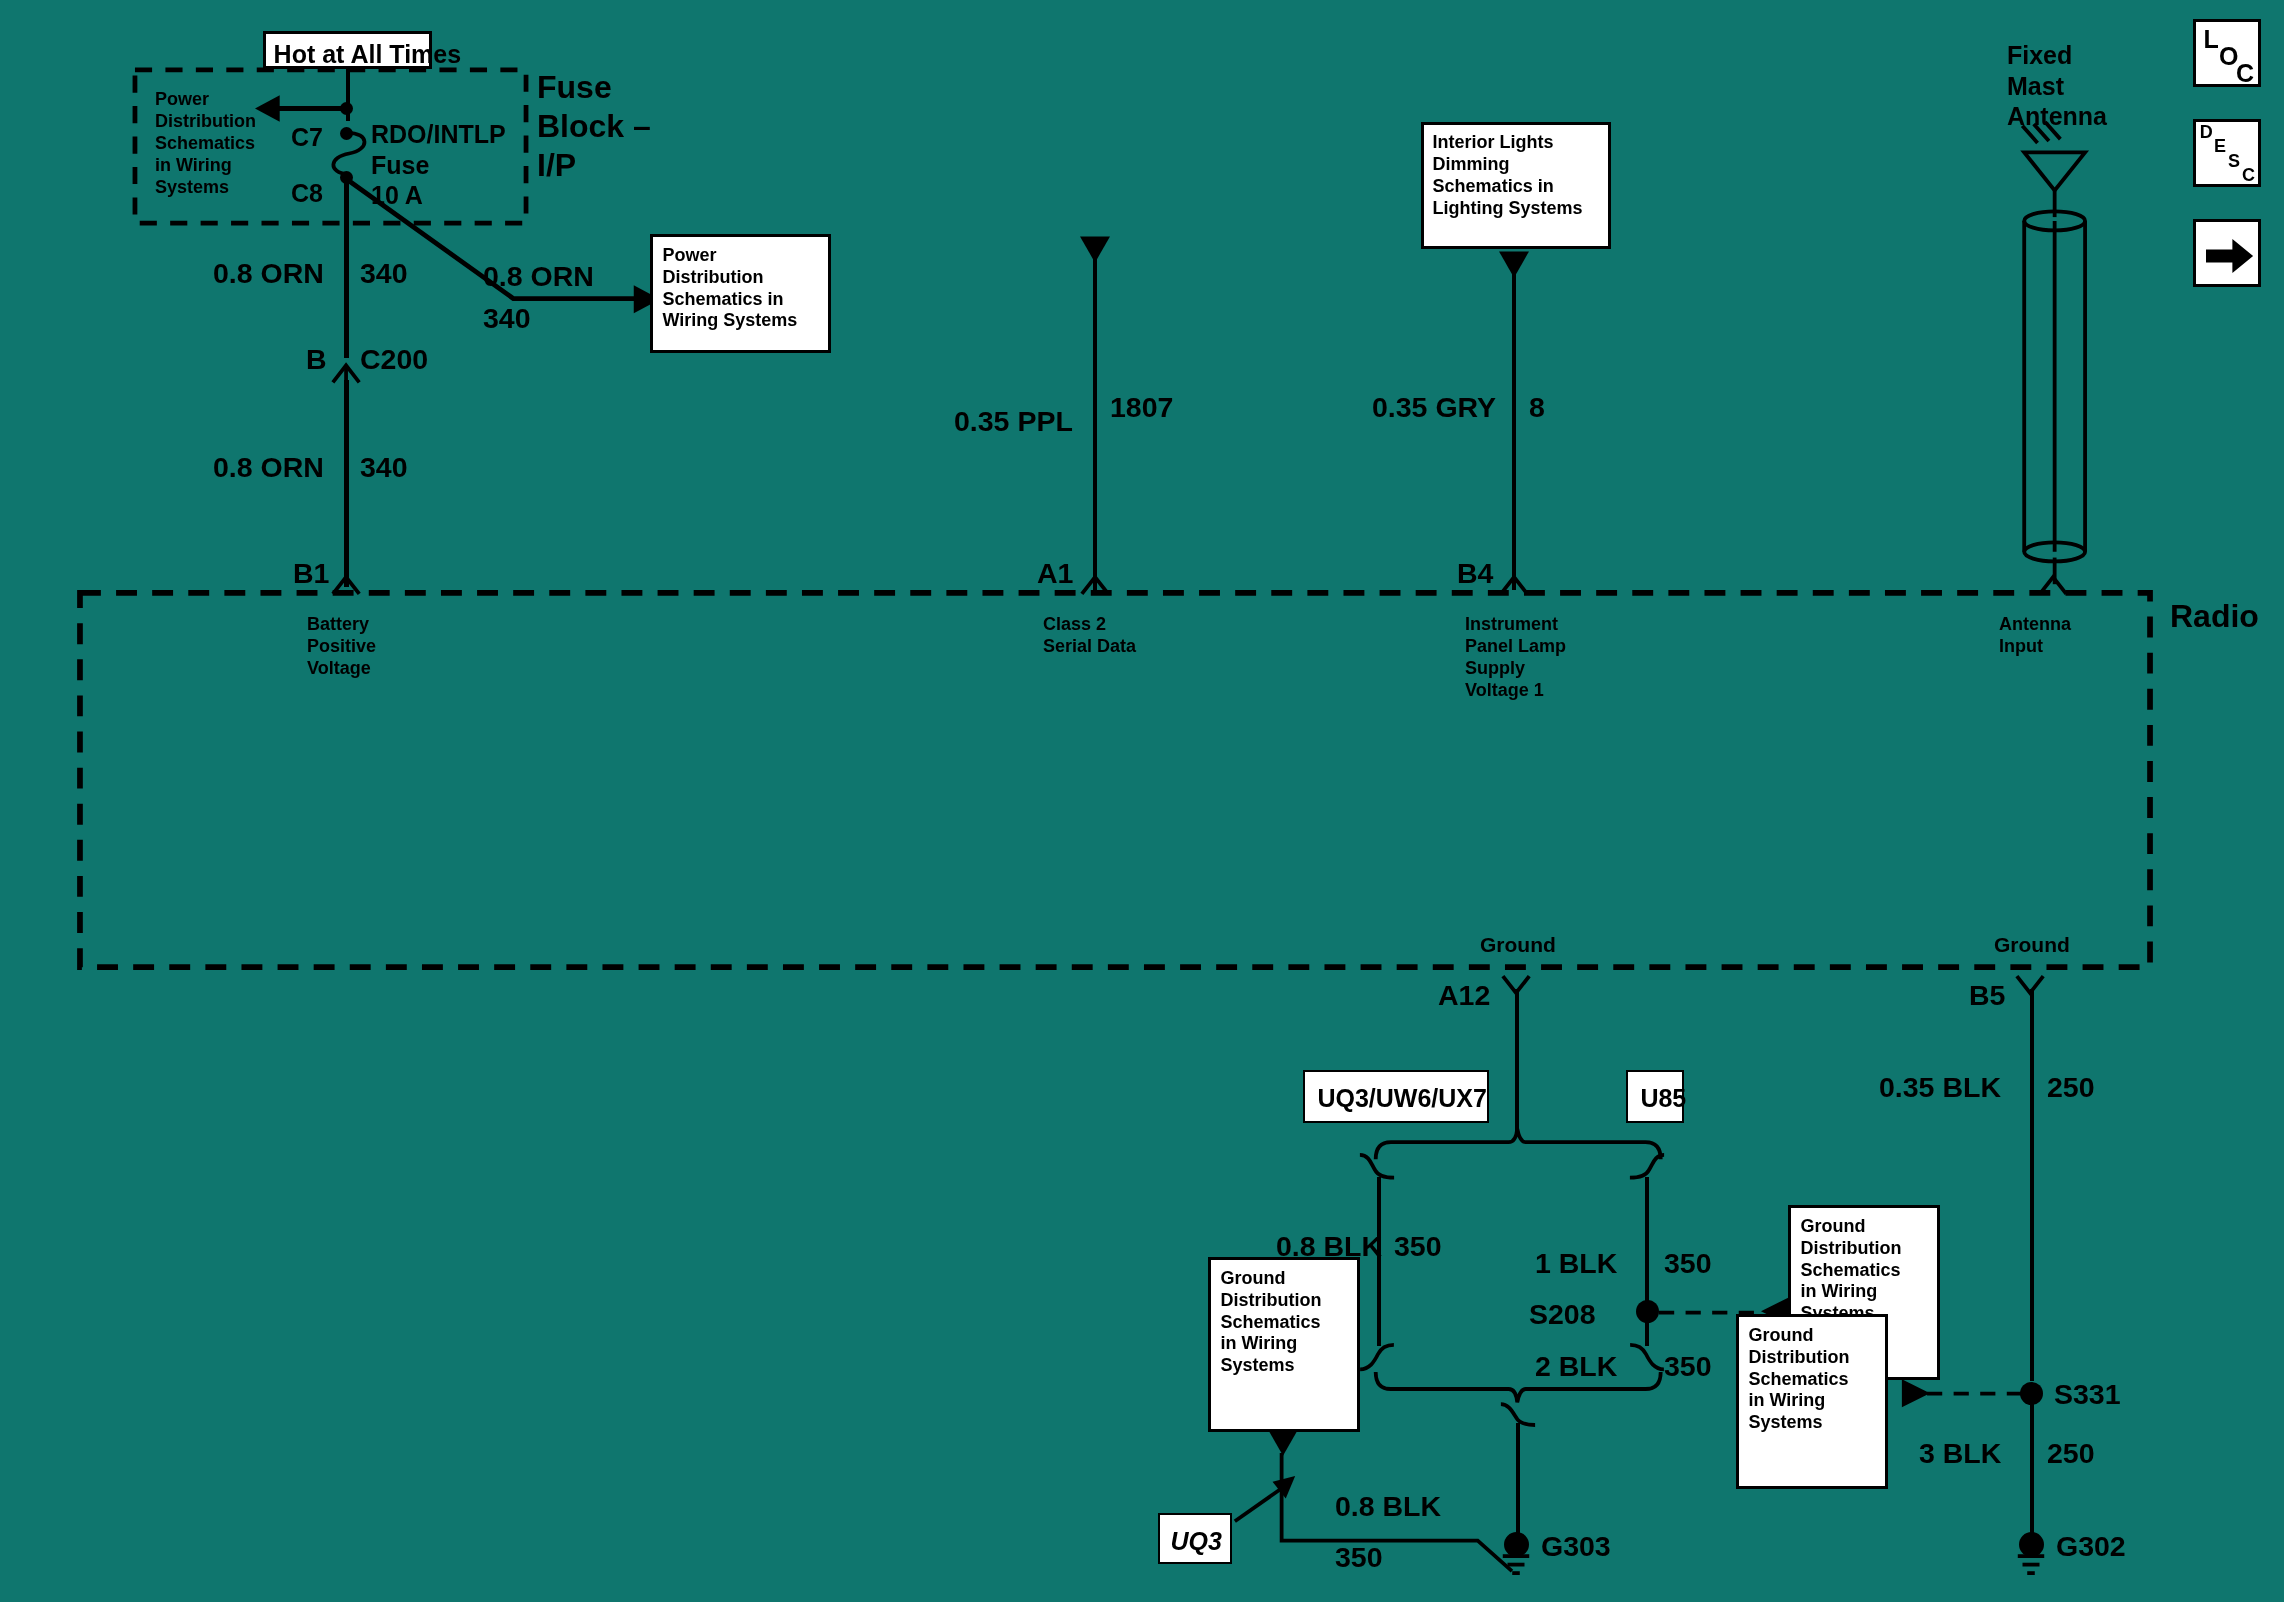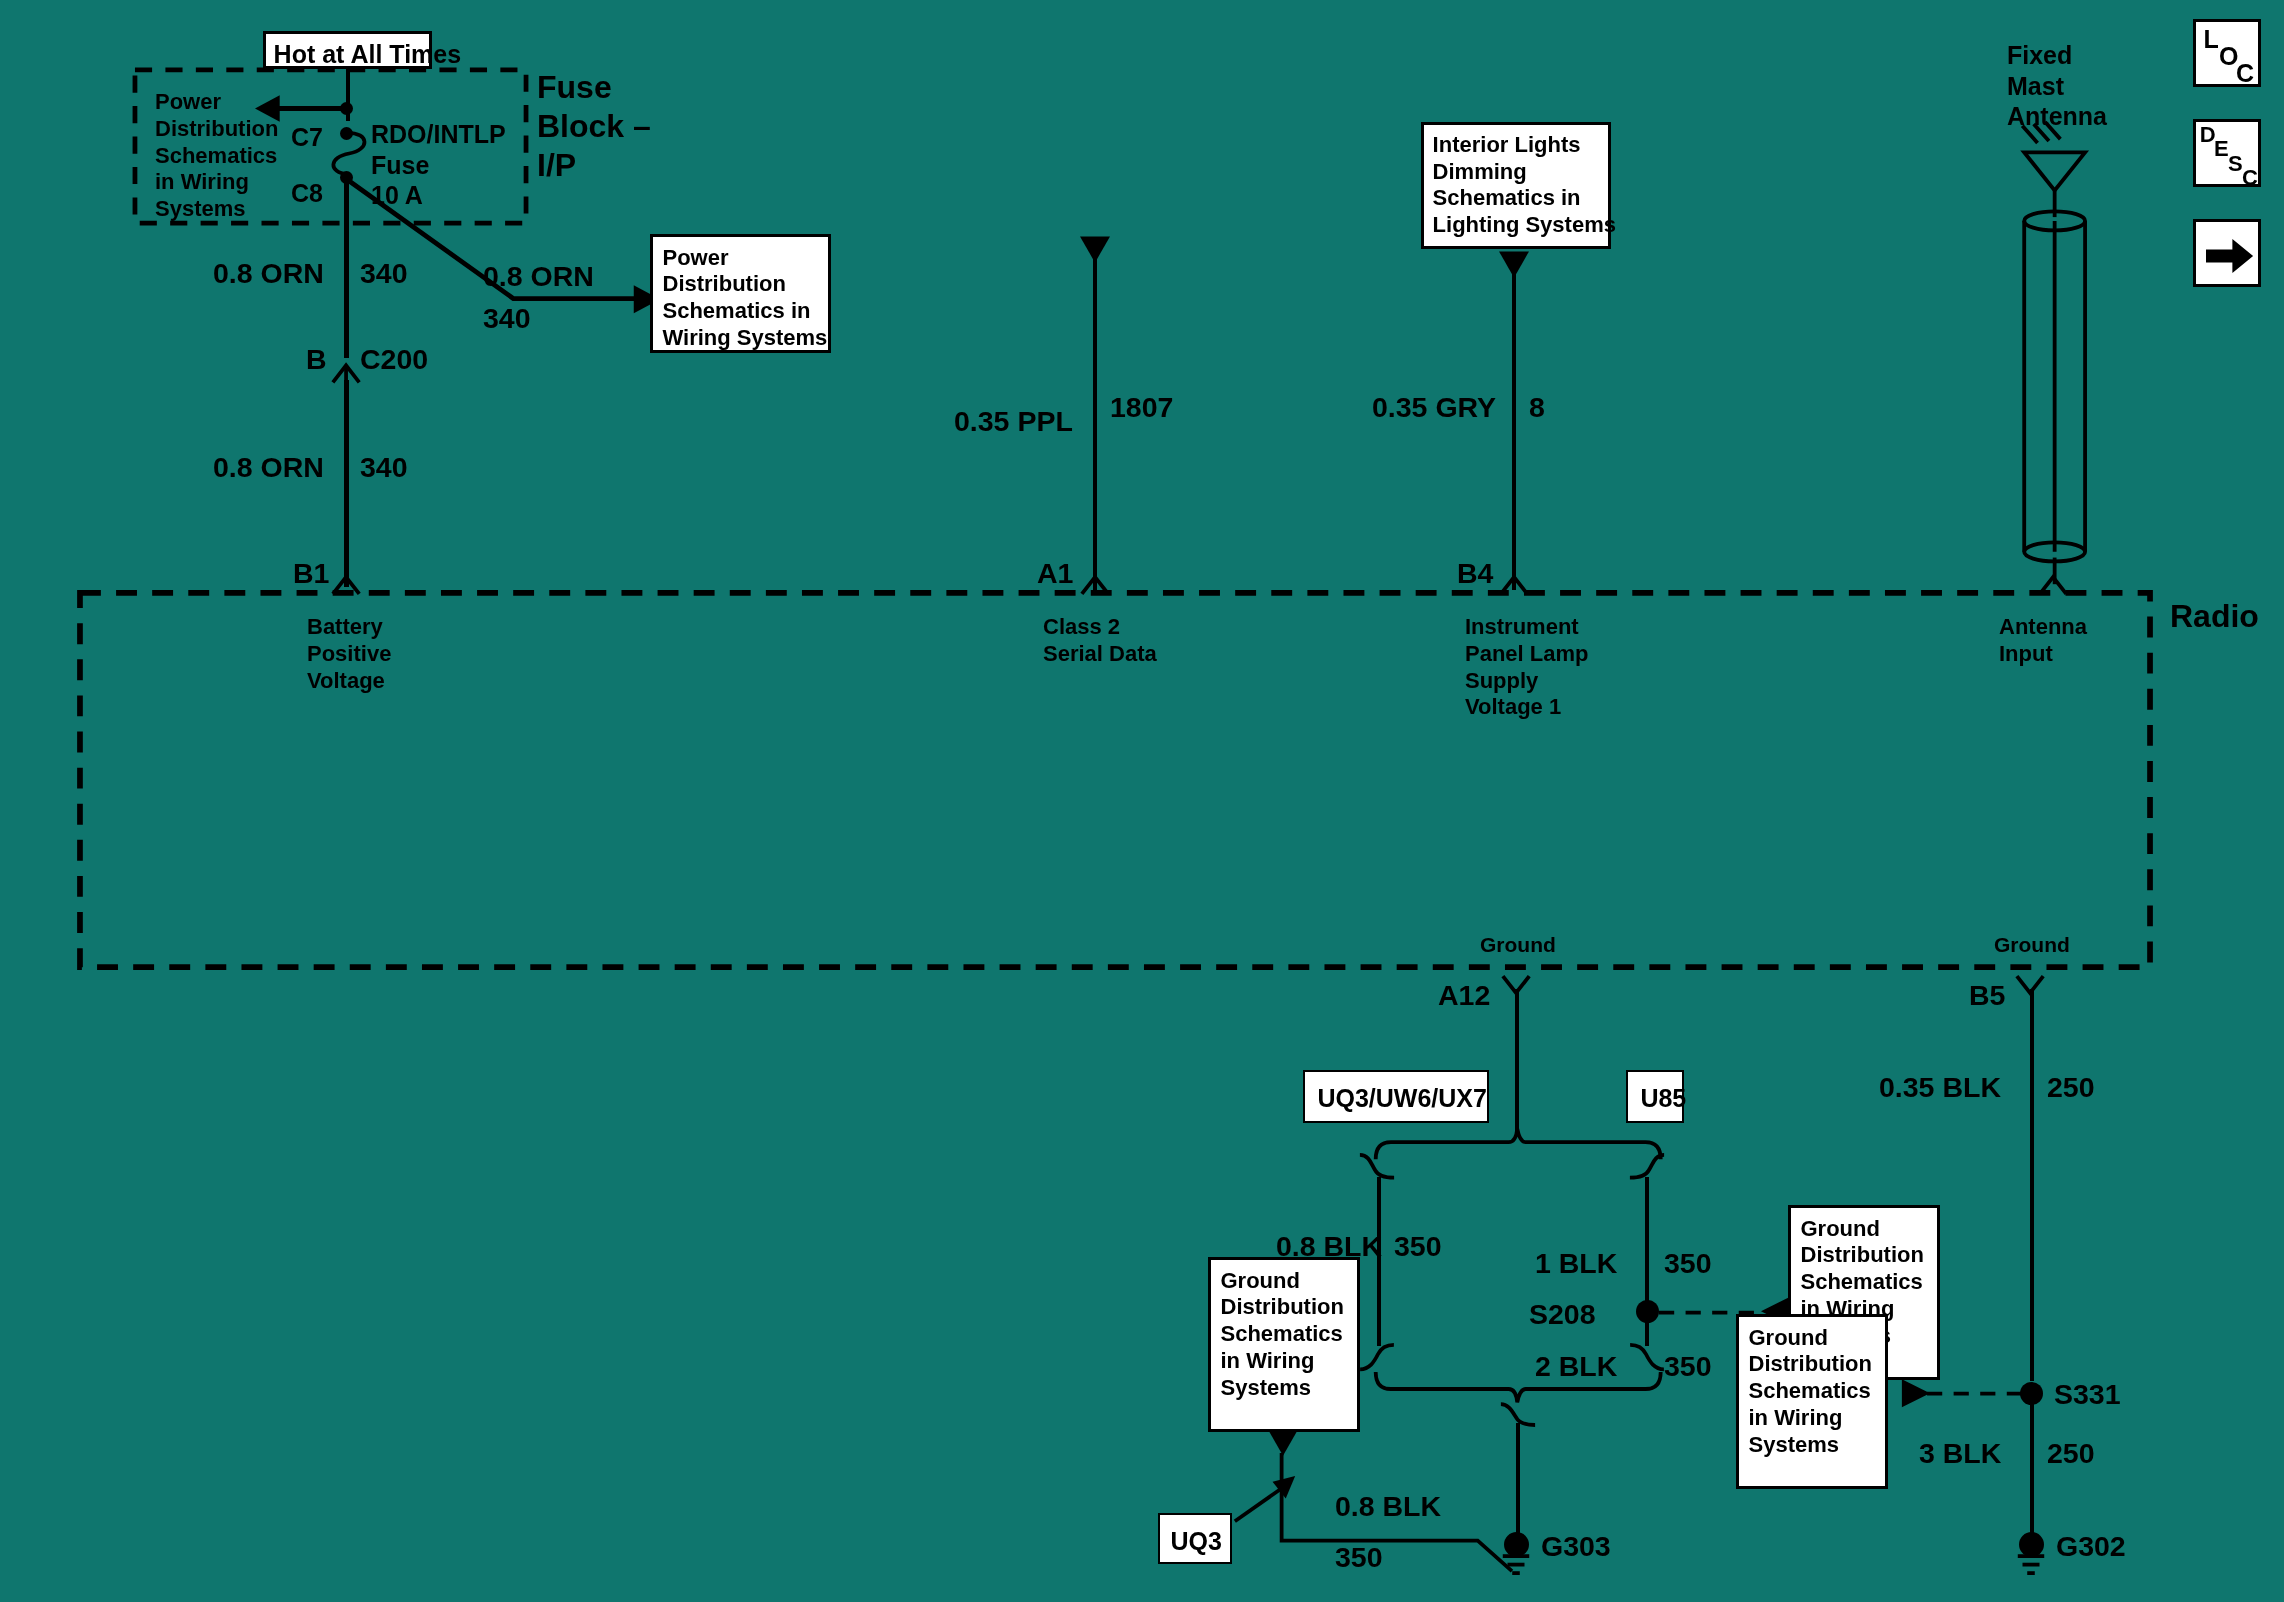--- a/index.html
+++ b/index.html
@@ -1,21 +1,21 @@
 <!DOCTYPE html>
 <html style="font-size:15px"><head>
 <meta charset="utf-8">
 <style>
   html,body{margin:0;padding:0;background:#ffffff;}
   body{font-family:"Liberation Sans",sans-serif;color:#000;}
   #page{position:relative;width:2285px;height:1603px;background:#0f766e;overflow:hidden;}
   .t{position:absolute;font-family:"Liberation Sans",sans-serif;color:#000;white-space:pre;line-height:1.22;}
   .b{font-weight:bold;}
   .f26{font-size:25px;}
-  .f24{font-size:22px;}
+  .f24{font-size:18px;}
   .f22{font-size:21px;}
   .f30{font-size:28.5px;}
   .f34{font-size:32px;}
   .box{position:absolute;border:3.8px solid #000;background:#fff;box-sizing:border-box;}
   .boxthin{position:absolute;border:2.9px solid #000;background:#fff;box-sizing:border-box;}
   .vline{position:absolute;width:3.8px;background:#000;}
   .hline{position:absolute;height:3.8px;background:#000;}
   .vthin{position:absolute;width:2.9px;background:#000;}
   .dot{position:absolute;background:#000;border-radius:50%;}
   svg{position:absolute;overflow:visible;}
@@ -256,21 +256,21 @@
     <div class="t b f24" style="left:9.5px;top:7.6px;">Ground
 Distribution
 Schematics
 in Wiring
 Systems</div>
   </div>
   <svg style="left:1268px;top:1429px;width:30px;height:27px;" viewBox="0 0 32 28" width="30" height="27">
     <polygon points="0,0 32,0 16,28" fill="#000"></polygon>
   </svg>
 
-  <div class="boxthin" style="left:1158px;top:1513px;width:74px;height:51px;">
+  <div class="boxthin" style="left:1158px;top:1513px;width:74px;height:51px;font-style:italic;">
     <div class="t b f26" style="left:10.5px;top:10.5px;">UQ3</div>
   </div>
   <svg style="left:1231px;top:1476px;width:68px;height:49px;" viewBox="0 0 72 52" width="68" height="49">
     <line x1="4" y1="48" x2="58" y2="10" stroke="#000" stroke-width="4"></line>
     <polygon points="68,0 44,6 58,24" fill="#000"></polygon>
   </svg>
 
   <svg style="left:1274px;top:1451px;width:257px;height:124px;" viewBox="0 0 270 130" width="257" height="124">
     <path d="M8,2 L8,94 L214,94 L250,126" fill="none" stroke="#000" stroke-width="4"></path>
   </svg>

